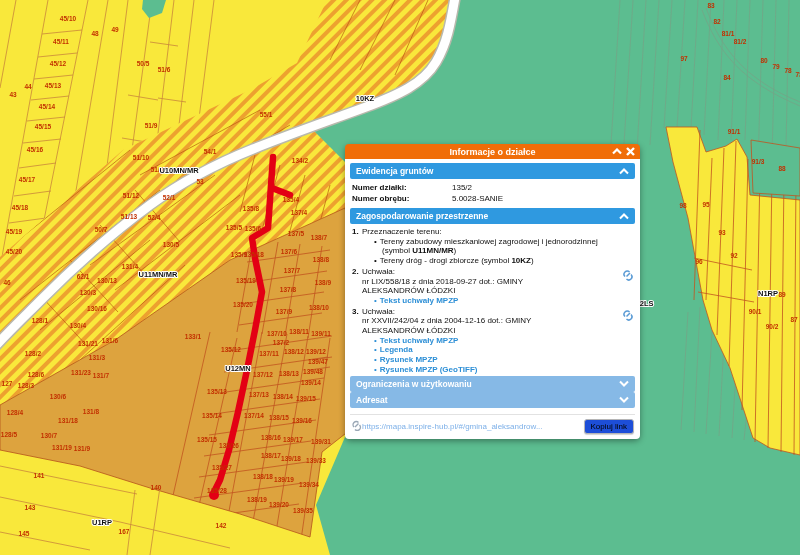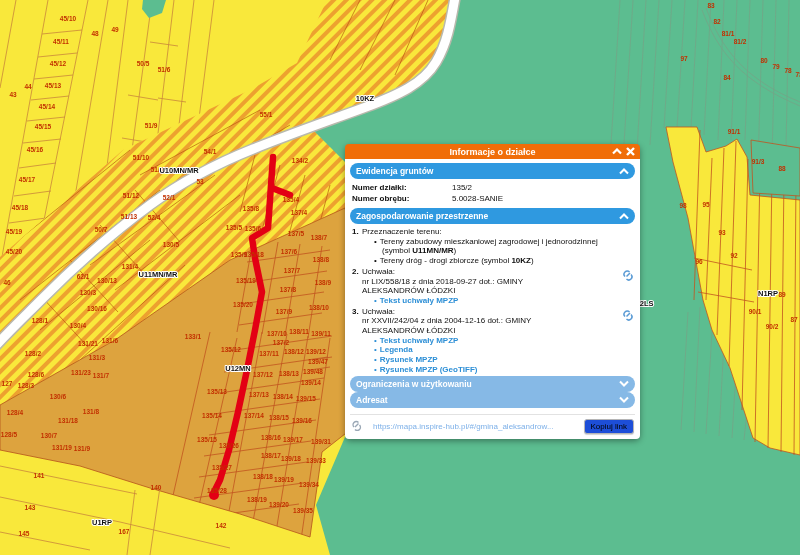--- a/index.html
+++ b/index.html
@@ -24,37 +24,37 @@
 
   
   .popup{position:absolute;left:345px;top:144px;width:295px;font-size:8px;color:#111;
          border-radius:5px;box-shadow:0 2px 6px rgba(0,0,0,.38)}
   .popup-header{height:15px;background:var(--accent);border-radius:4px 4px 0 0;color:#fff;
         font-weight:bold;font-size:9px;display:flex;align-items:center;justify-content:center;position:relative}
   .header-icons{position:absolute;right:5px;top:0;height:100%;display:flex;align-items:center;gap:4px}
   .hicon{cursor:pointer;display:flex;align-items:center}
   .popup-body{background:#fff;border-radius:0 0 4px 4px;padding:4px 5px 3px}
   .sec{background:var(--secblue);color:#fff;font-weight:bold;font-size:8.5px;padding:3px 6px;
-       border-radius:8px;display:flex;justify-content:space-between;align-items:center;cursor:pointer}
+       border-radius:2px;display:flex;justify-content:space-between;align-items:center;cursor:pointer}
   .sec.collapsed{background:var(--seclight);}
   .fields{padding:4px 2px 4px 2px;line-height:10.5px}
   .frow{display:flex}
   .frow b{width:100px;flex:none}
   .zag{padding:3px 2px 0 2px;line-height:9.7px}
   .item{display:flex;position:relative;margin-bottom:1px}
   .num{width:10px;flex:none;font-weight:bold}
   .itxt{flex:1;padding-right:14px}
   .ih{font-weight:normal}
   ul.blt{margin:0;padding:0 0 0 12px;list-style:none}
   ul.blt li::before{content:"•";margin-right:3px}
   ul.blt li{text-indent:-8px;padding-left:8px}
   ul.blt.links li::before{color:var(--link)}
   .lnk{color:var(--link);font-weight:bold;text-decoration:none;cursor:pointer}
   .clip{position:absolute;right:0;top:1px}
-  .footer{display:flex;align-items:center;gap:11px;border-top:1px solid #e2e2e2;margin-top:6px;padding:4px 1px 2px}
+  .footer{display:flex;align-items:center;gap:0;border-top:1px solid #e2e2e2;margin-top:6px;padding:4px 1px 2px}
   .url{color:#7db0e8;flex:1;white-space:nowrap;overflow:hidden;cursor:pointer}
   .copy-btn{border:1px solid #b5b5b5;border-radius:3px;background:#1d4ed8;padding:2px 6px;font-size:8px;
         font-family:"Liberation Sans",sans-serif;box-shadow:0 1px 1px rgba(0,0,0,.18);cursor:pointer;white-space:nowrap}
 </style>
 </head>
 <body>
 
 <svg id="map" width="800" height="555" viewBox="0 0 800 555">
   <defs>
     <pattern id="hatch" patternUnits="userSpaceOnUse" width="9" height="9" patternTransform="rotate(-45)">

